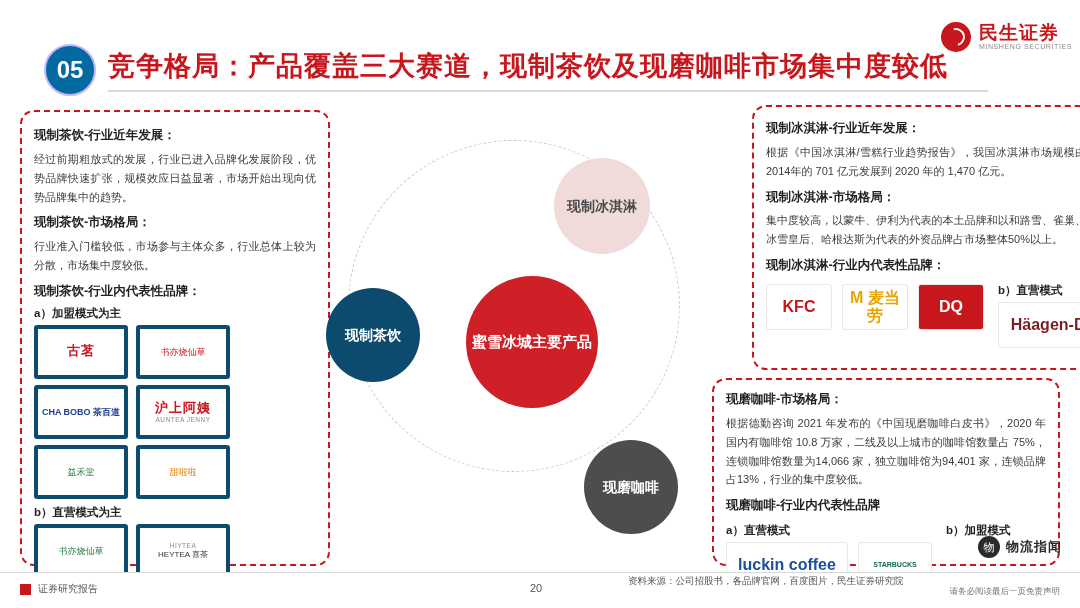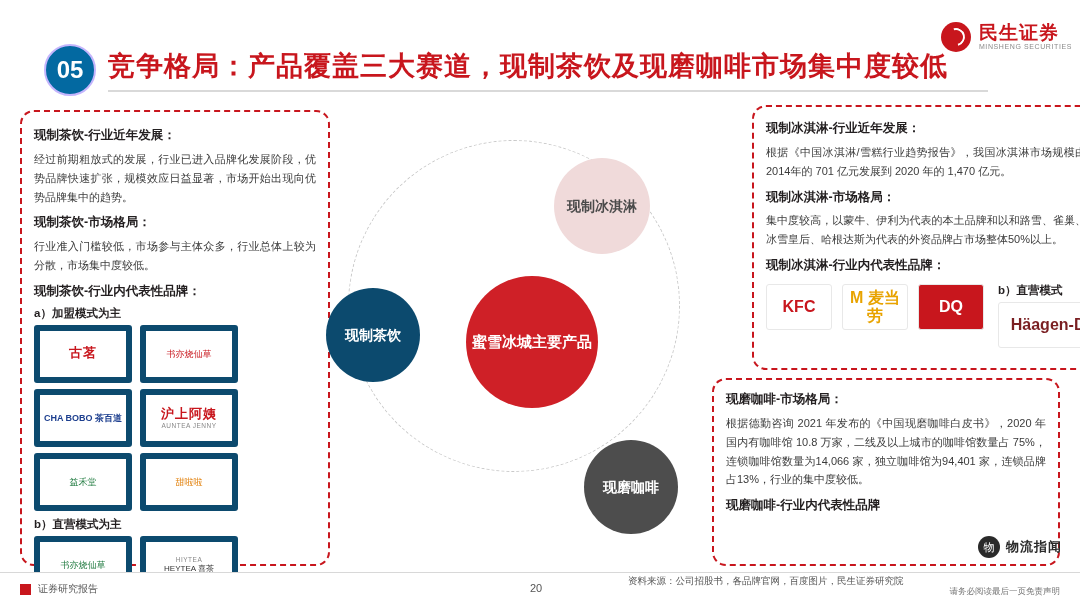--- a/index.html
+++ b/index.html
@@ -61,21 +61,21 @@
   .p-tr{left:752px;top:105px;width:348px;height:265px;padding:12px 12px;}
   .p-br{left:712px;top:378px;width:348px;height:188px;padding:10px 12px;}
 
   .h{font-size:12.5px;font-weight:bold;color:#231f20;margin:0 0 5px 0;line-height:1.5;}
   .p{font-size:11px;color:#3b3b3b;line-height:1.72;margin:0 0 7px 0;text-align:justify;}
   .sub{font-size:11.5px;font-weight:bold;color:#231f20;margin:3px 0 4px 0;}
 
   
   .logos{display:flex;flex-wrap:wrap;gap:6px 8px;margin:4px 0 6px 0;}
   .logo{
-    width:86px;height:46px;border:6px solid #0c4a6e;border-radius:3px;
+    width:86px;height:46px;border:4px solid #0c4a6e;border-radius:3px;
     display:flex;flex-direction:column;align-items:center;justify-content:center;
     background:#fff;font-size:9px;color:#333;text-align:center;line-height:1.15;
     overflow:hidden;
   }
   .logo b{font-size:13px;letter-spacing:1px;}
   .logo .small{font-size:6.5px;color:#888;letter-spacing:.5px;}
   .logo.red{color:#c8161d;}
   .logo.green{color:#1f7a3f;}
   .logo.orange{color:#e07b00;}
 
@@ -216,20 +216,36 @@
           </div>
       </div>
     </div>
   </div>
 </div>
 
 <div class="panel p-br">
   <div class="h">现磨咖啡-市场格局：</div>
   <div class="p">根据德勤咨询 2021 年发布的《中国现磨咖啡白皮书》，2020 年国内有咖啡馆 10.8 万家，二线及以上城市的咖啡馆数量占 75%，连锁咖啡馆数量为14,066 家，独立咖啡馆为94,401 家，连锁品牌占13%，行业的集中度较低。</div>
   <div class="h">现磨咖啡-行业内代表性品牌</div>
+  <div class="two-col">
+    <div>
+      <div class="sub">a）直营模式</div>
+      <div class="logos-rt">
+        <div class="lg" style="color:#1b4fa0;width:108px;">
+            <span>luckin coffee</span>
+          </div>
+        <div class="lg" style="color:#0f6b43;width:60px;font-size:7px;">
+            <span>STARBUCKS</span>
+          </div>
+      </div>
+    </div>
+    <div style="flex:0 0 120px;">
+      <div class="sub">b）加盟模式</div>
+    </div>
+  </div>
 </div>
 
 <div class="wm">
   <div class="wm-dot">物</div>
   <div class="wm-txt">物流指闻</div>
 </div>
 
 <div class="footer-line"></div>
 <div class="footer"></div>
 <div class="f-left">

